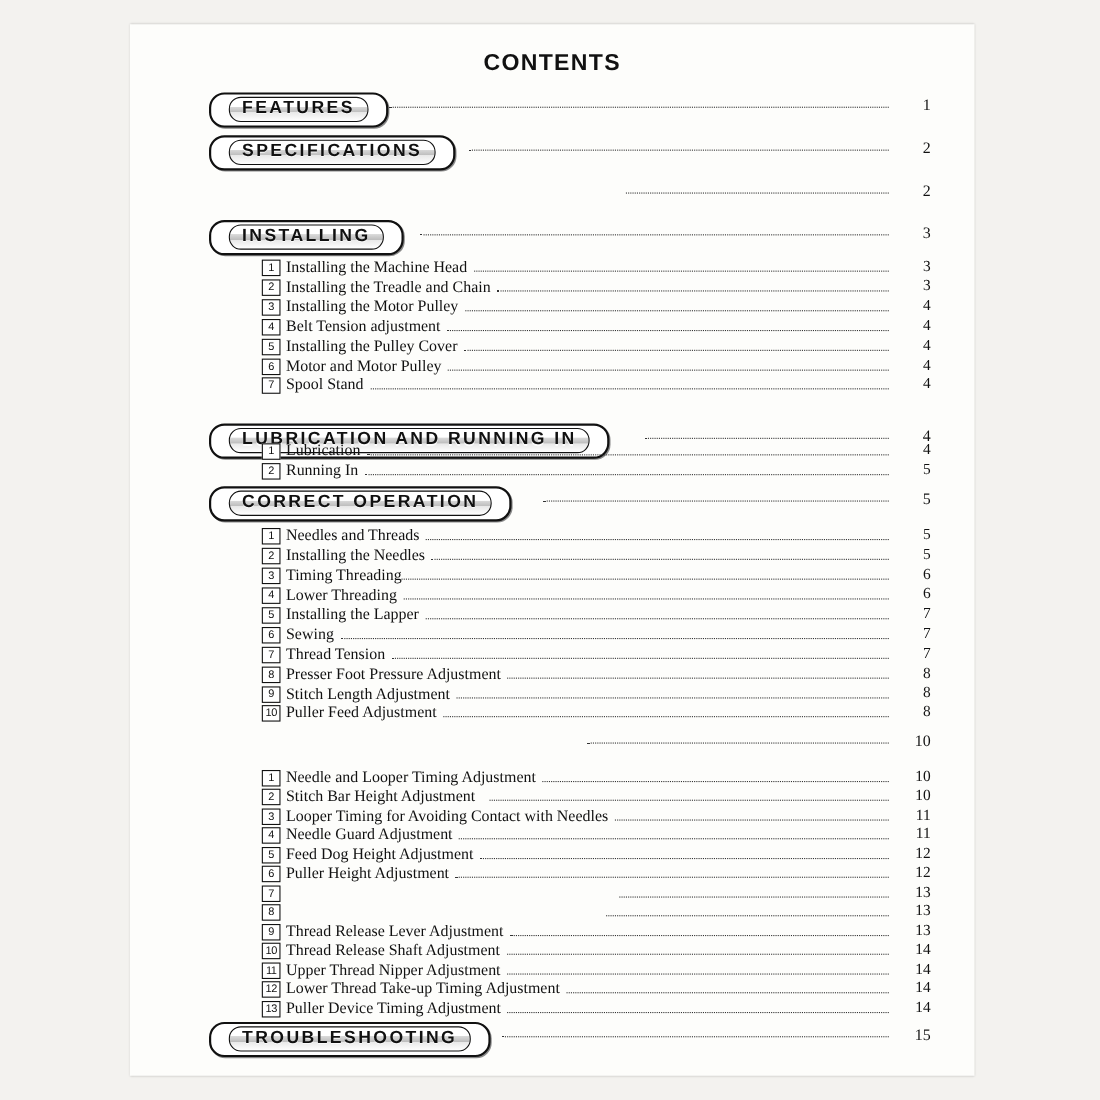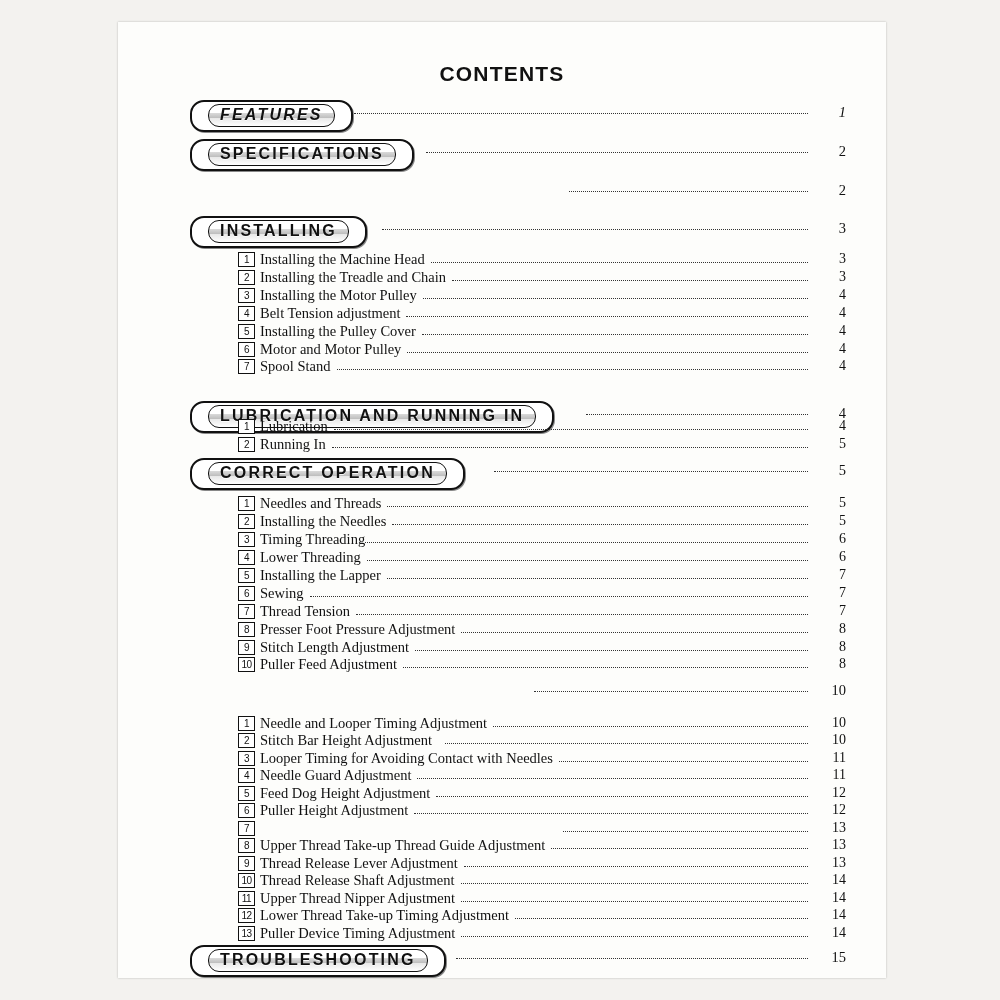--- a/index.html
+++ b/index.html
@@ -19,21 +19,20 @@
     top: 22px;
     width: 768px;
     height: 956px;
     background: #fdfdfb;
     box-shadow: 0 0 2px rgba(0,0,0,0.25);
   }
   .page-inner {
     position: relative;
     width: 100%;
     height: 100%;
-    margin-top: 16px;
   }
   .doc-title {
     position: absolute;
     top: 24px;
     left: 0;
     width: 100%;
     text-align: center;
     font-family: "Liberation Sans", sans-serif;
     font-weight: bold;
     font-size: 21px;
@@ -126,21 +125,21 @@
   .sub .dots { top: 11px; }
   .sub .pageno { top: 0; }
 </style>
 </head>
 <body>
 
 <div class="page">
   <div class="page-inner">
     <div class="doc-title">CONTENTS</div>
     <div id="toc">
-        <div class="row sec" style="top: 62px; font-style: italic;">
+        <div class="row sec" style="top: 62px;">
           <div class="pill-wrap"><span class="pill"><span class="pill-inner">FEATURES</span></span></div>
           <div class="dots" style="left: 236px; width: 454px;"></div>
           <div class="pageno">1</div>
         </div>
         <div class="row sec" style="top: 101px;">
           <div class="pill-wrap"><span class="pill"><span class="pill-inner">SPECIFICATIONS</span></span></div>
           <div class="dots" style="left: 308px; width: 382px;"></div>
           <div class="pageno">2</div>
         </div>
         <div class="row sec" style="top: 140px;">
@@ -316,21 +315,20 @@
           <div class="dots" style="left: 296.219px; width: 393.781px;"></div>
           <div class="pageno">12</div>
         </div>
         <div class="sub" style="top: 782px;">
           <div class="num">7</div>
           <div class="dots" style="left: 445.172px; width: 244.828px;"></div>
           <div class="pageno">13</div>
         </div>
         <div class="sub" style="top: 799px;">
           <div class="num">8</div>
-          <div class="sub-label">Upper Thread Take-up Thread Guide Adjustment</div>
           <div class="dots" style="left: 433.297px; width: 256.703px;"></div>
           <div class="pageno">13</div>
         </div>
         <div class="sub" style="top: 817px;">
           <div class="num">9</div>
           <div class="sub-label">Thread Release Lever Adjustment</div>
           <div class="dots" style="left: 345.703px; width: 344.297px;"></div>
           <div class="pageno">13</div>
         </div>
         <div class="sub" style="top: 834px;">

